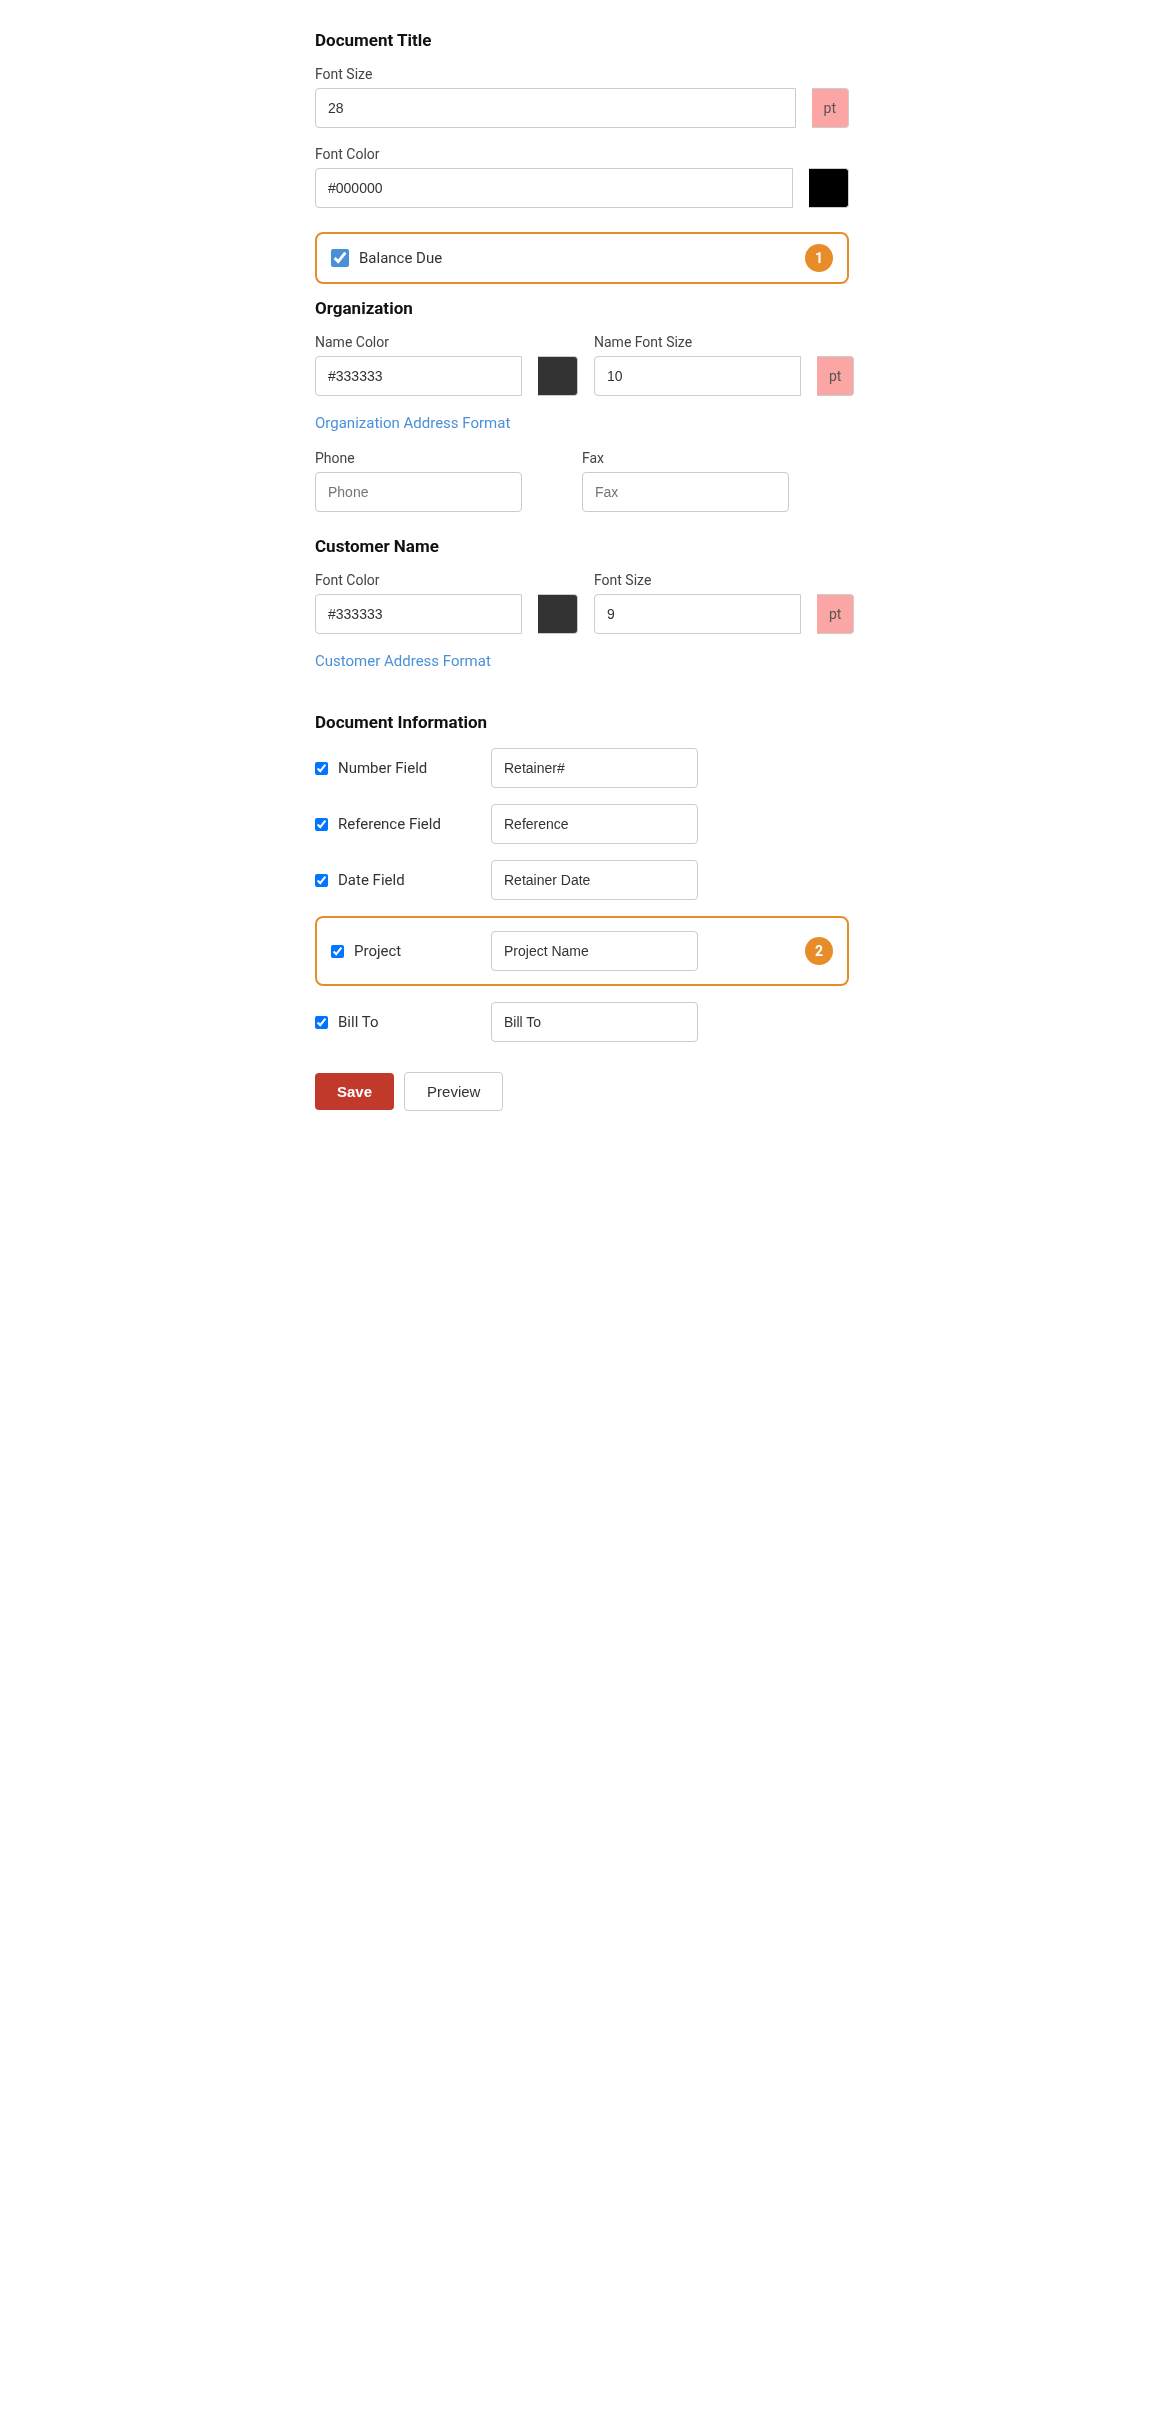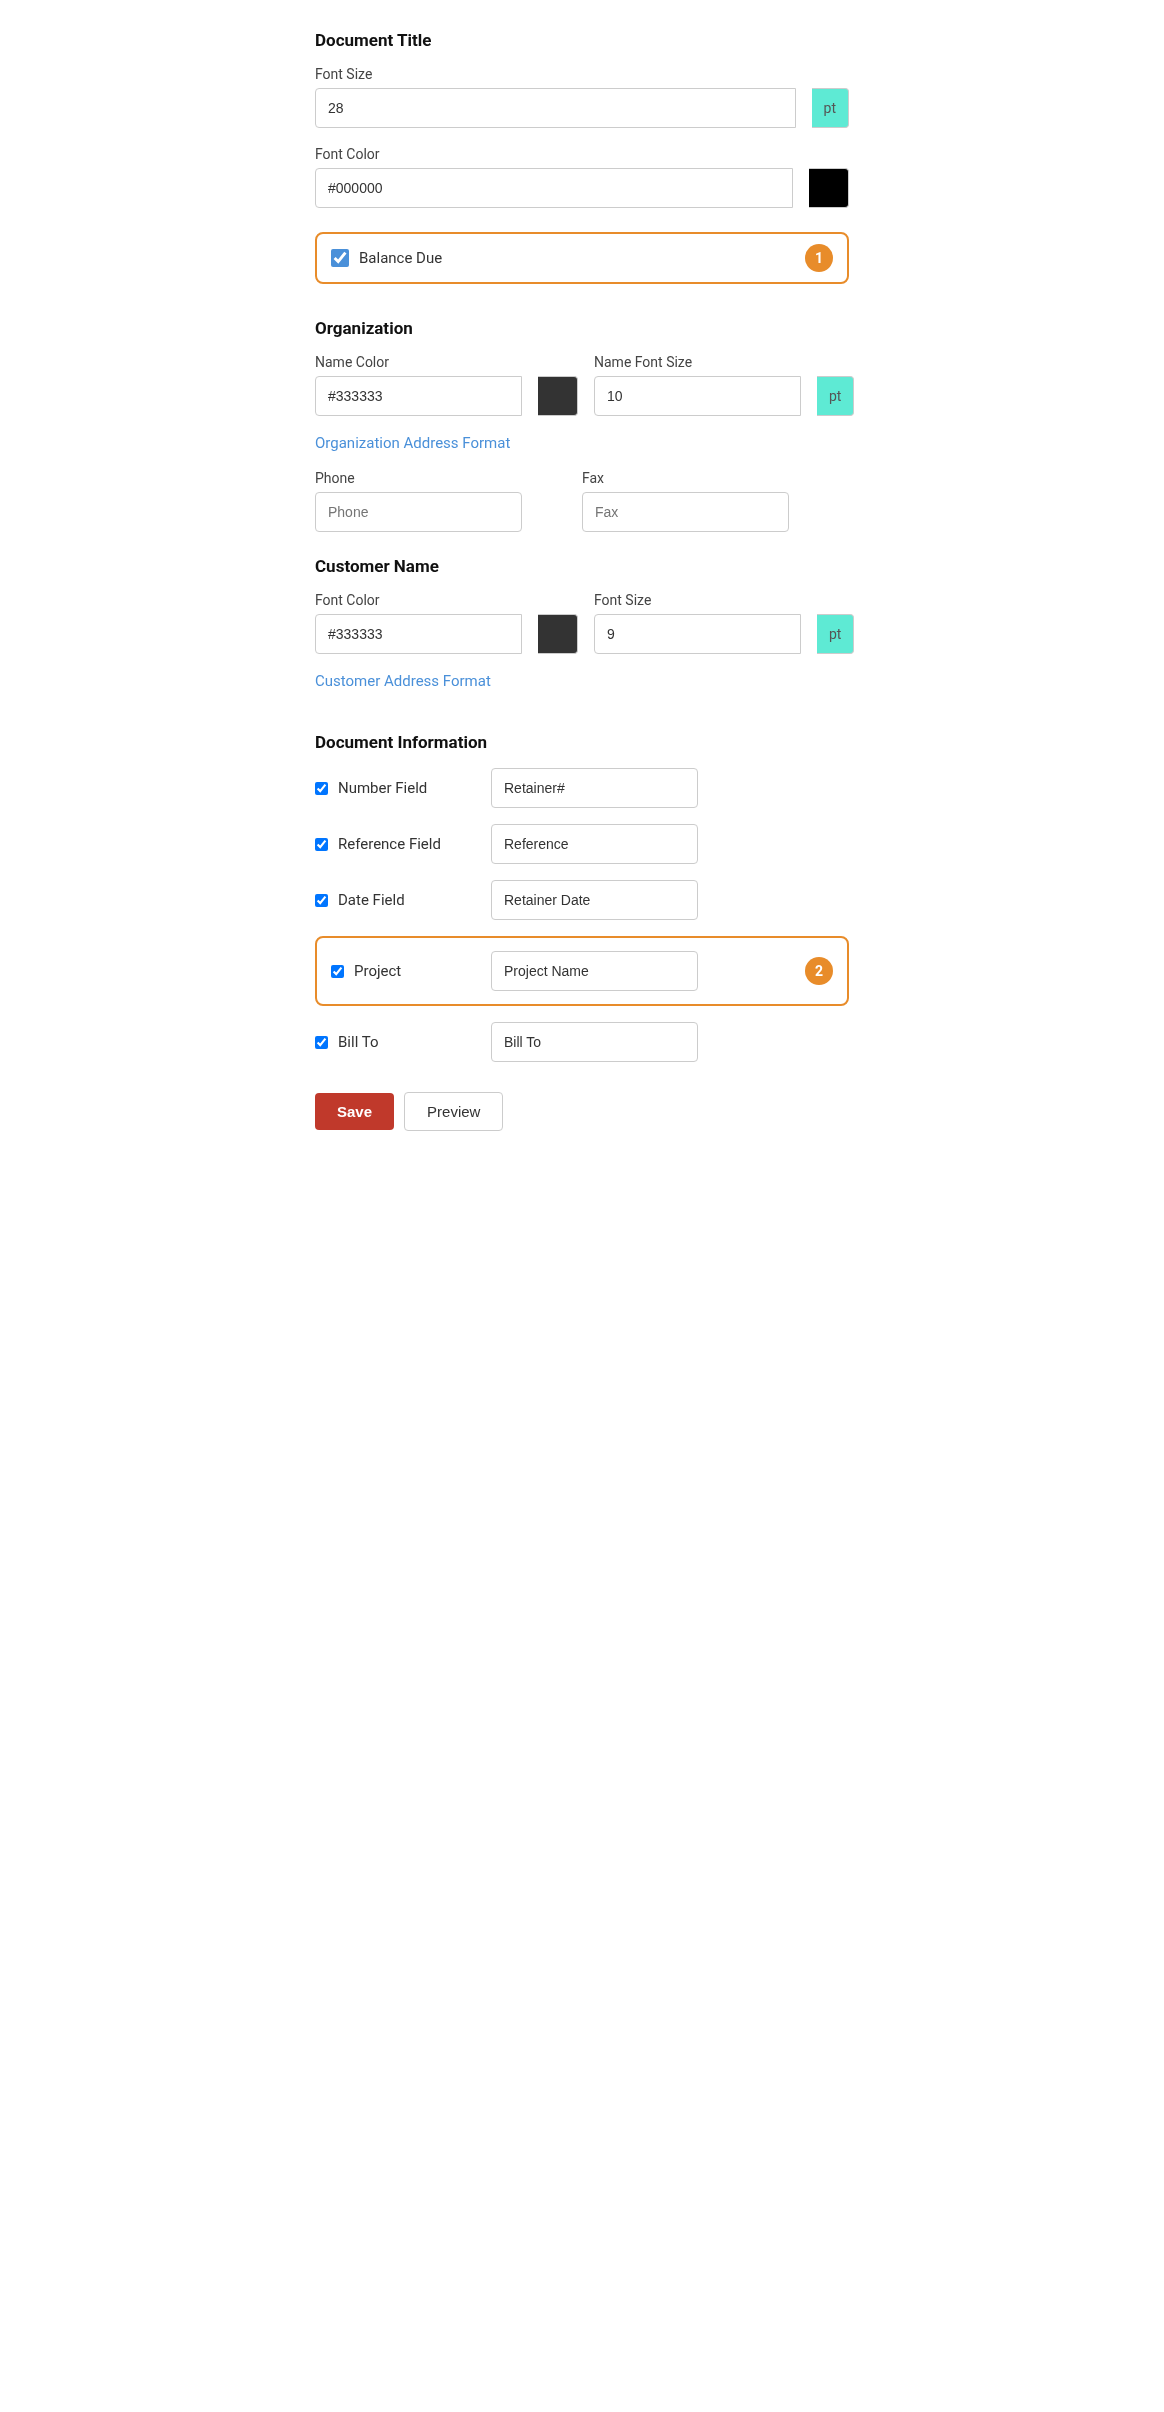--- a/index.html
+++ b/index.html
@@ -54,21 +54,21 @@
       outline: none;
     }
     .input-suffix {
       height: 40px;
       border: 1px solid #cccccc;
       border-left: none;
       border-radius: 0 4px 4px 0;
       padding: 0 12px;
       font-size: 14px;
       color: #555555;
-      background: #5eead4;
+      background: #fca5a5;
       display: flex;
       align-items: center;
     }
     .color-swatch {
       width: 40px;
       height: 40px;
       border: 1px solid #cccccc;
       border-left: none;
       border-radius: 0 4px 4px 0;
       background: #333333;
@@ -105,21 +105,21 @@
       flex-shrink: 0;
     }
     .checkbox-label {
       font-size: 15px;
       color: #333333;
     }
     .orange-outline {
       border: 2px solid #e88c2a;
       border-radius: 8px;
       padding: 10px 14px;
-      margin-bottom: 34px;
+      margin-bottom: 14px;
       display: flex;
       align-items: center;
       justify-content: space-between;
       position: relative;
     }
     .orange-badge {
       width: 28px;
       height: 28px;
       border-radius: 50%;
       background: #e88c2a;

